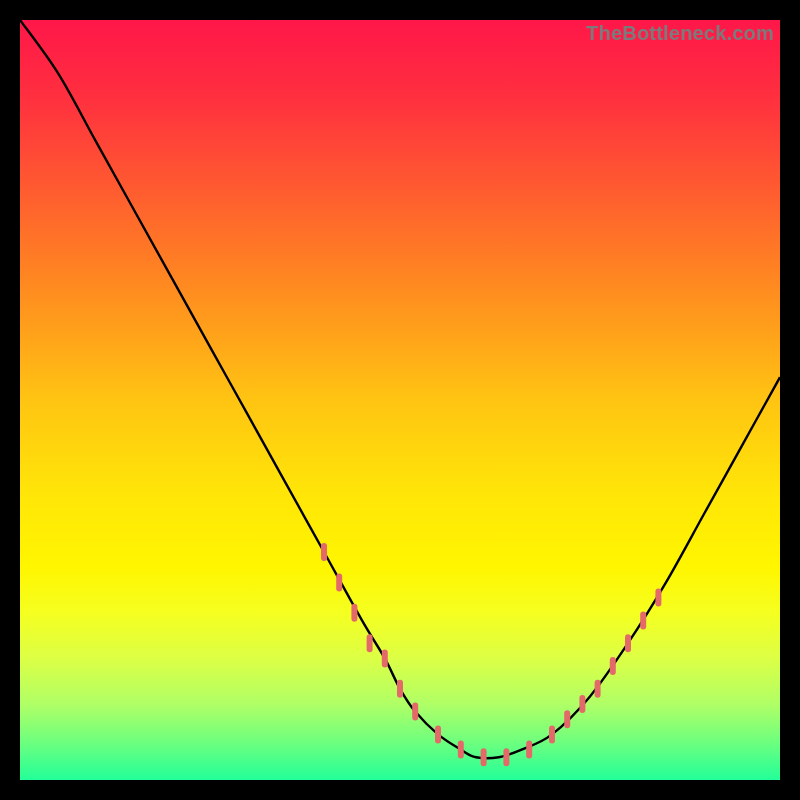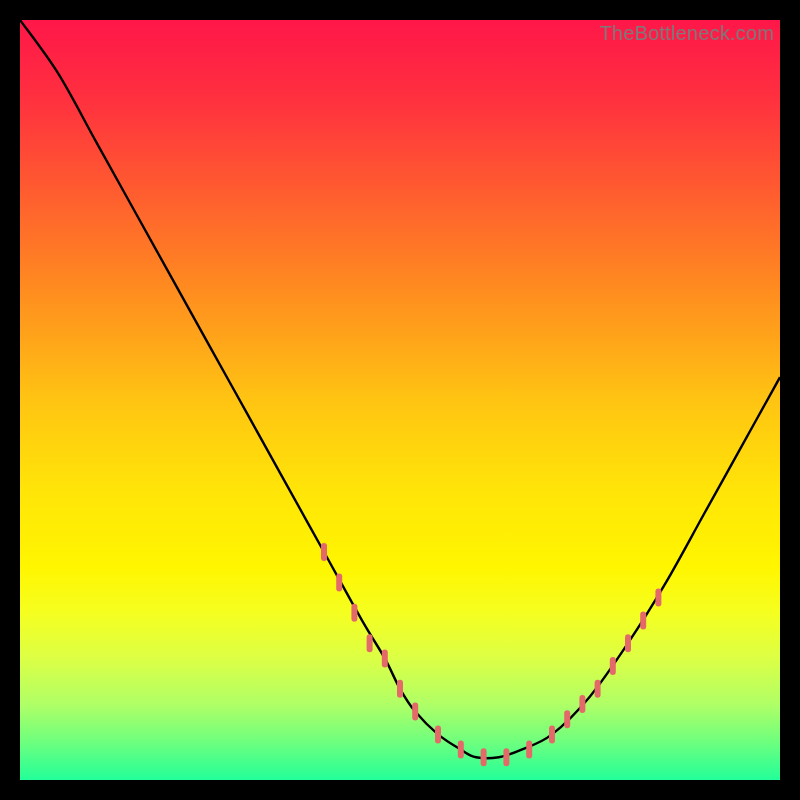--- a/index.html
+++ b/index.html
@@ -25,21 +25,21 @@
     top: 0;
     width: 760px;
     height: 760px;
   }
   .watermark {
     position: absolute;
     top: 2px;
     right: 6px;
     color: #7b7b7b;
     font-size: 20px;
-    font-weight: 400;
+    font-weight: 700;
     letter-spacing: 0.2px;
     user-select: none;
   }
   svg { display: block; }
 </style>
 </head>
 <body>
 
 <div class="frame">
 

